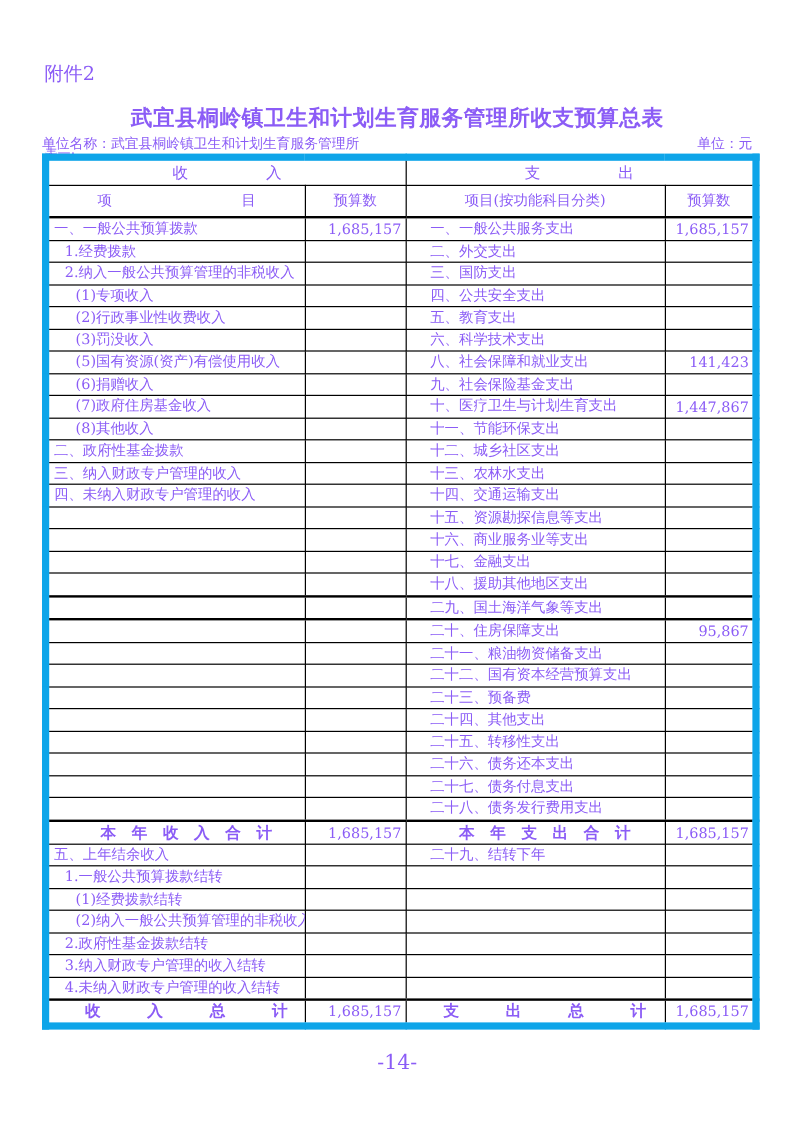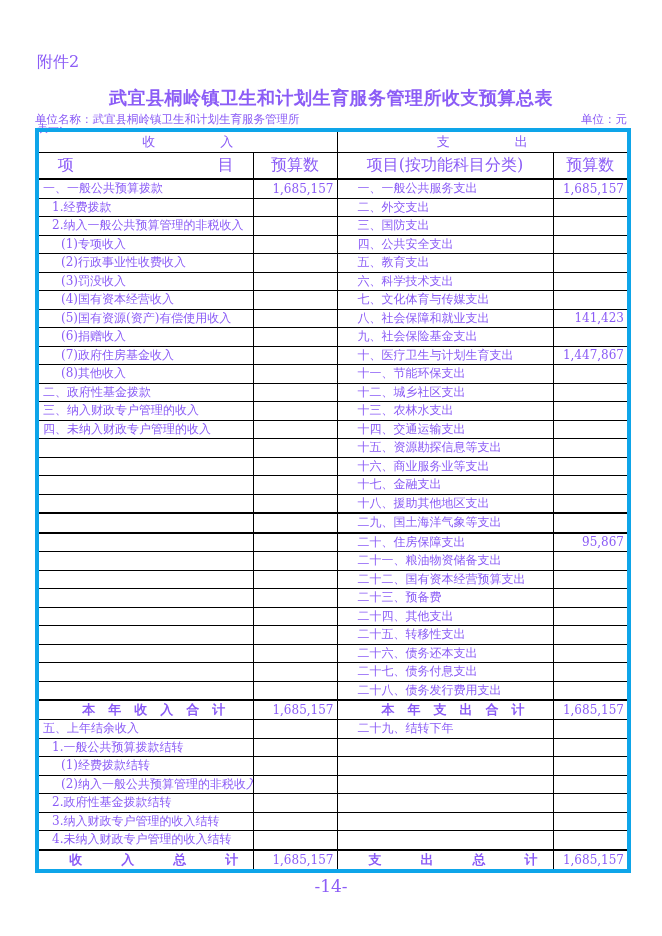--- a/index.html
+++ b/index.html
@@ -8,24 +8,24 @@
     font-family:"DejaVu Serif","Liberation Serif",serif;color:#8b5cf6;
     overflow:hidden;margin:0 auto;
   }
   .attachment{position:absolute;left:37px;top:52px;font-size:16px;}
   .table-no{position:absolute;left:37px;top:76px;font-size:11px;margin-top:45px;}
   .doc-title{position:absolute;left:0;top:86px;width:100%;text-align:center;
     font-size:18px;font-weight:bold;letter-spacing:0.5px;}
   .unit-line{position:absolute;left:35px;top:112px;width:592px;display:flex;
     justify-content:space-between;font-size:11.5px;}
   table.budget{position:absolute;left:35px;top:128px;width:592px;
-    border-collapse:collapse;table-layout:fixed;border:4px solid #0ea5e9;}
+    border-collapse:collapse;table-layout:fixed;border:6px solid #0ea5e9;}
   th,td{border:1px solid #000;padding:0;overflow:hidden;white-space:nowrap;}
   tr.group-row th{height:20px;font-weight:normal;font-size:13px;text-align:center;}
-  tr.col-row th{height:25px;font-weight:normal;font-size:16px;text-align:center;
+  tr.col-row th{height:25px;font-weight:normal;font-size:12px;text-align:center;
     border-bottom:2px solid #000;}
   td{height:17.5px;font-size:12px;vertical-align:middle;}
   td.amount{text-align:right;padding-right:3px;}
   td.item{text-align:left;}
   td.ind0{padding-left:4px;}
   td.ind1{padding-left:13px;}
   td.ind2{padding-left:22px;}
   td.rind{padding-left:20px;}
   td.total{text-align:center;font-weight:bold;font-size:13px;padding-left:16px;}
   tr.thick-top td{border-top:2px solid #000;}
@@ -96,26 +96,20 @@
     <td class="item rind">五、教育支出</td>
     <td class="amount"></td>
   </tr>
         <tr>
     <td class="item ind2">(3)罚没收入</td>
     <td class="amount"></td>
     <td class="item rind">六、科学技术支出</td>
     <td class="amount"></td>
   </tr>
         <tr>
-    <td class="item ind2">(4)国有资本经营收入</td>
-    <td class="amount"></td>
-    <td class="item rind">七、文化体育与传媒支出</td>
-    <td class="amount"></td>
-  </tr>
-        <tr>
     <td class="item ind2">(5)国有资源(资产)有偿使用收入</td>
     <td class="amount"></td>
     <td class="item rind">八、社会保障和就业支出</td>
     <td class="amount">141,423</td>
   </tr>
         <tr>
     <td class="item ind2">(6)捐赠收入</td>
     <td class="amount"></td>
     <td class="item rind">九、社会保险基金支出</td>
     <td class="amount"></td>

